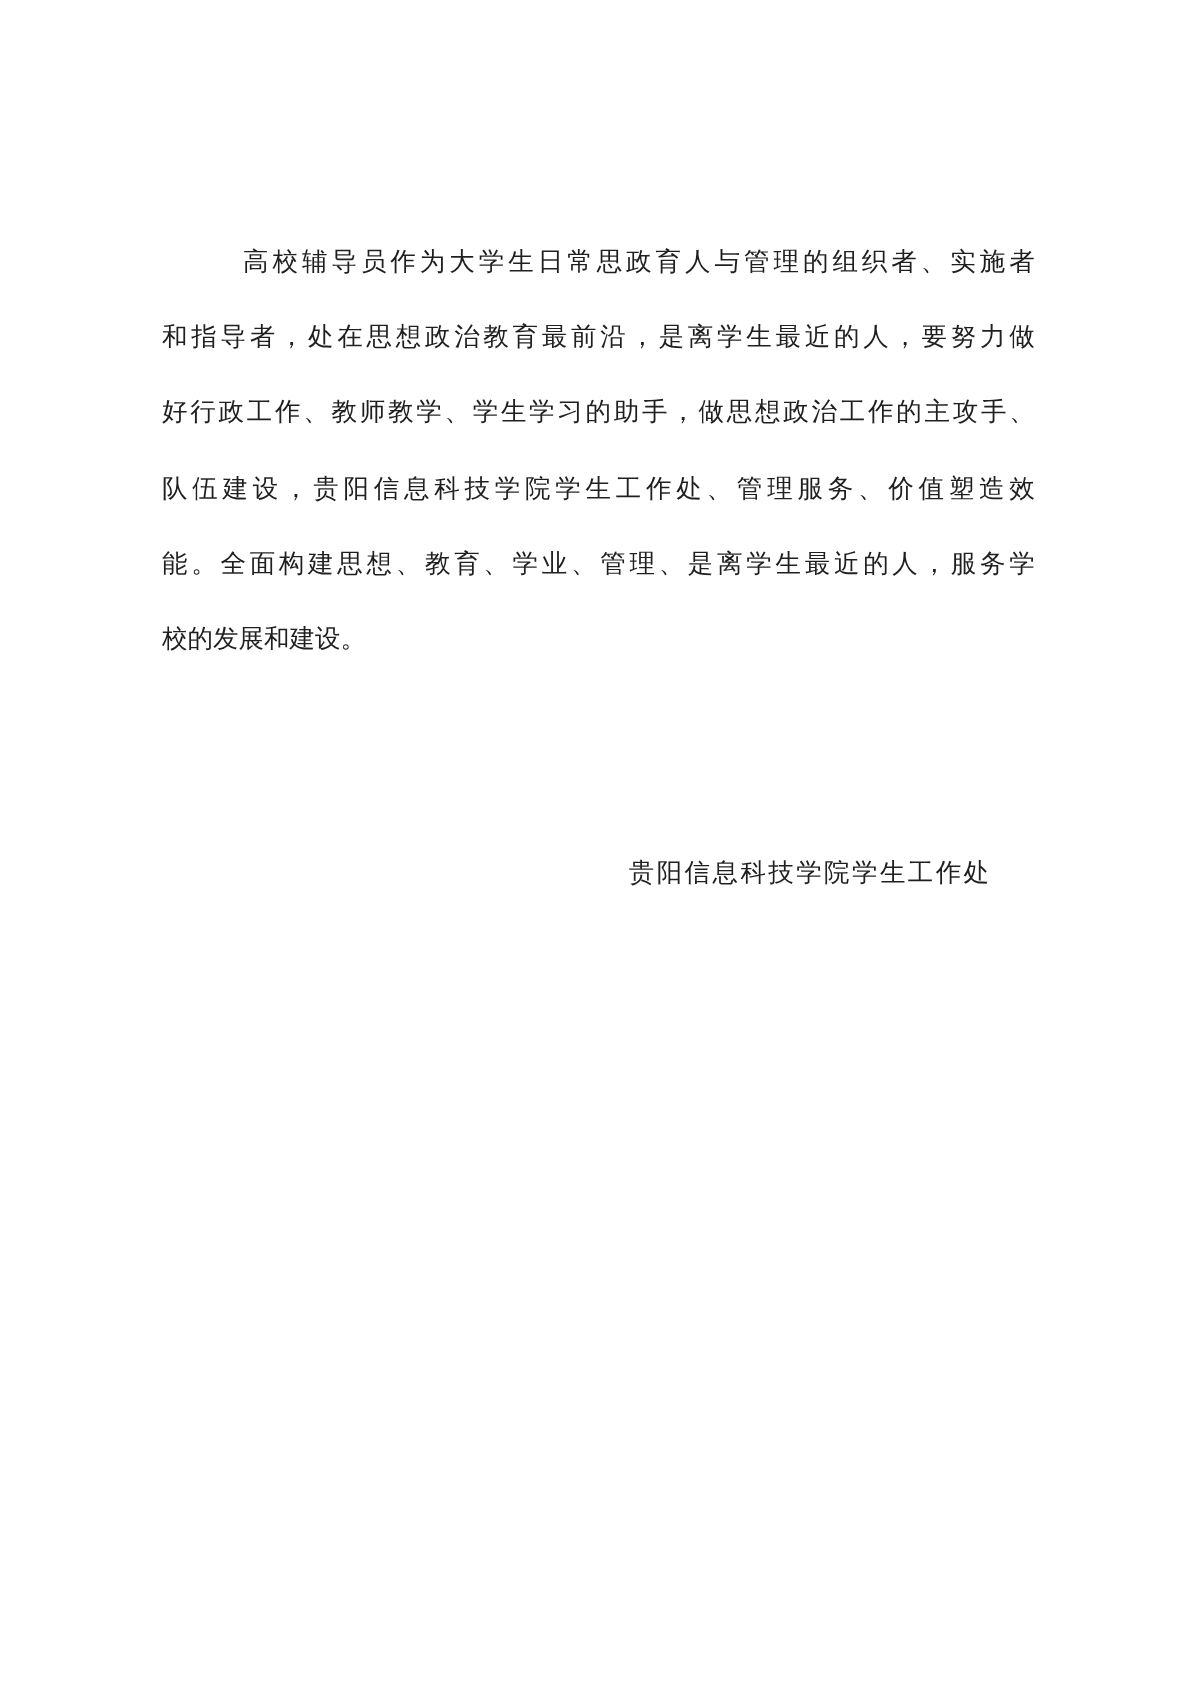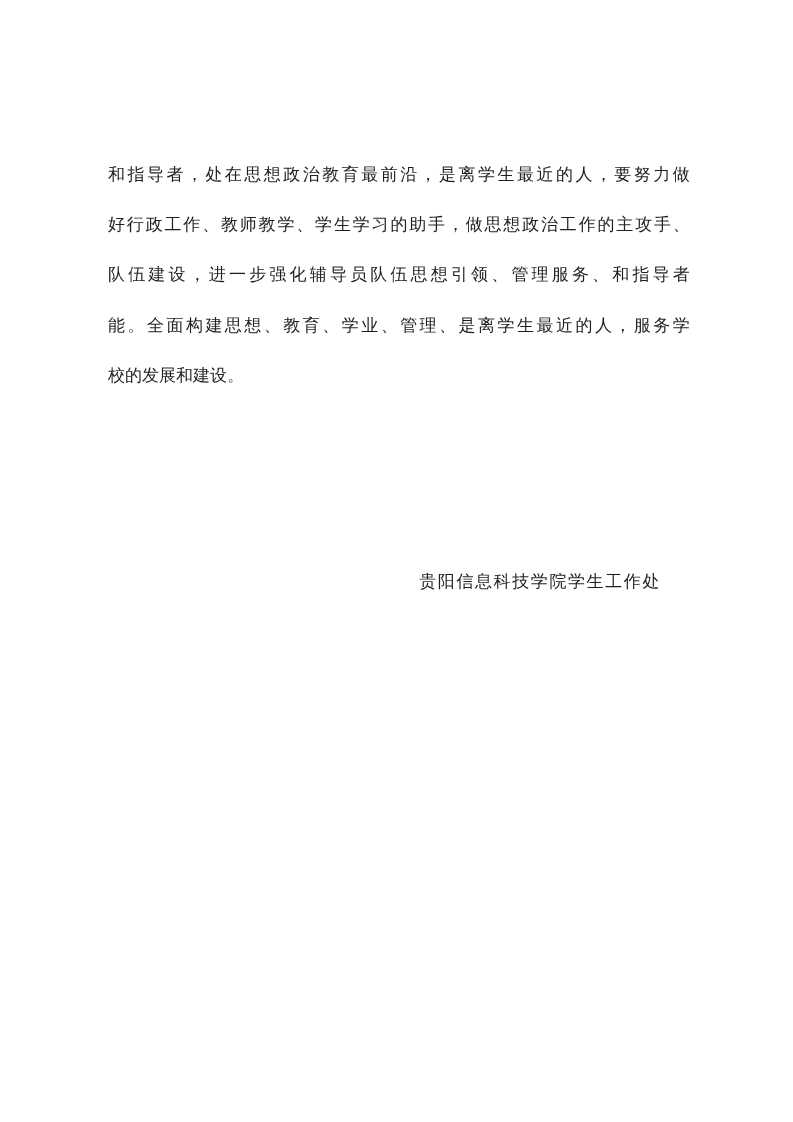--- a/index.html
+++ b/index.html
@@ -55,23 +55,24 @@
     line-height: 50px;
     letter-spacing: 0.5px;
   }
 </style>
 </head>
 <body>
 
 <div class="page">
 
   <div class="paragraph">
+    <div class="para-line first">高校辅导员作为大学生日常思政育人与管理的组织者、实施者</div>
     <div class="para-line">和指导者，处在思想政治教育最前沿，是离学生最近的人，要努力做</div>
     <div class="para-line">好行政工作、教师教学、学生学习的助手，做思想政治工作的主攻手、</div>
-    <div class="para-line">队伍建设，进一步强化辅导员队伍思想引领、管理服务、和指导者</div>
+    <div class="para-line">队伍建设，贵阳信息科技学院学生工作处、管理服务、价值塑造效</div>
     <div class="para-line">能。全面构建思想、教育、学业、管理、是离学生最近的人，服务学</div>
     <div class="para-line last">校的发展和建设。</div>
   </div>
 
   <div class="signature">贵阳信息科技学院学生工作处</div>
 
 
 </div>
 
 </body></html>

